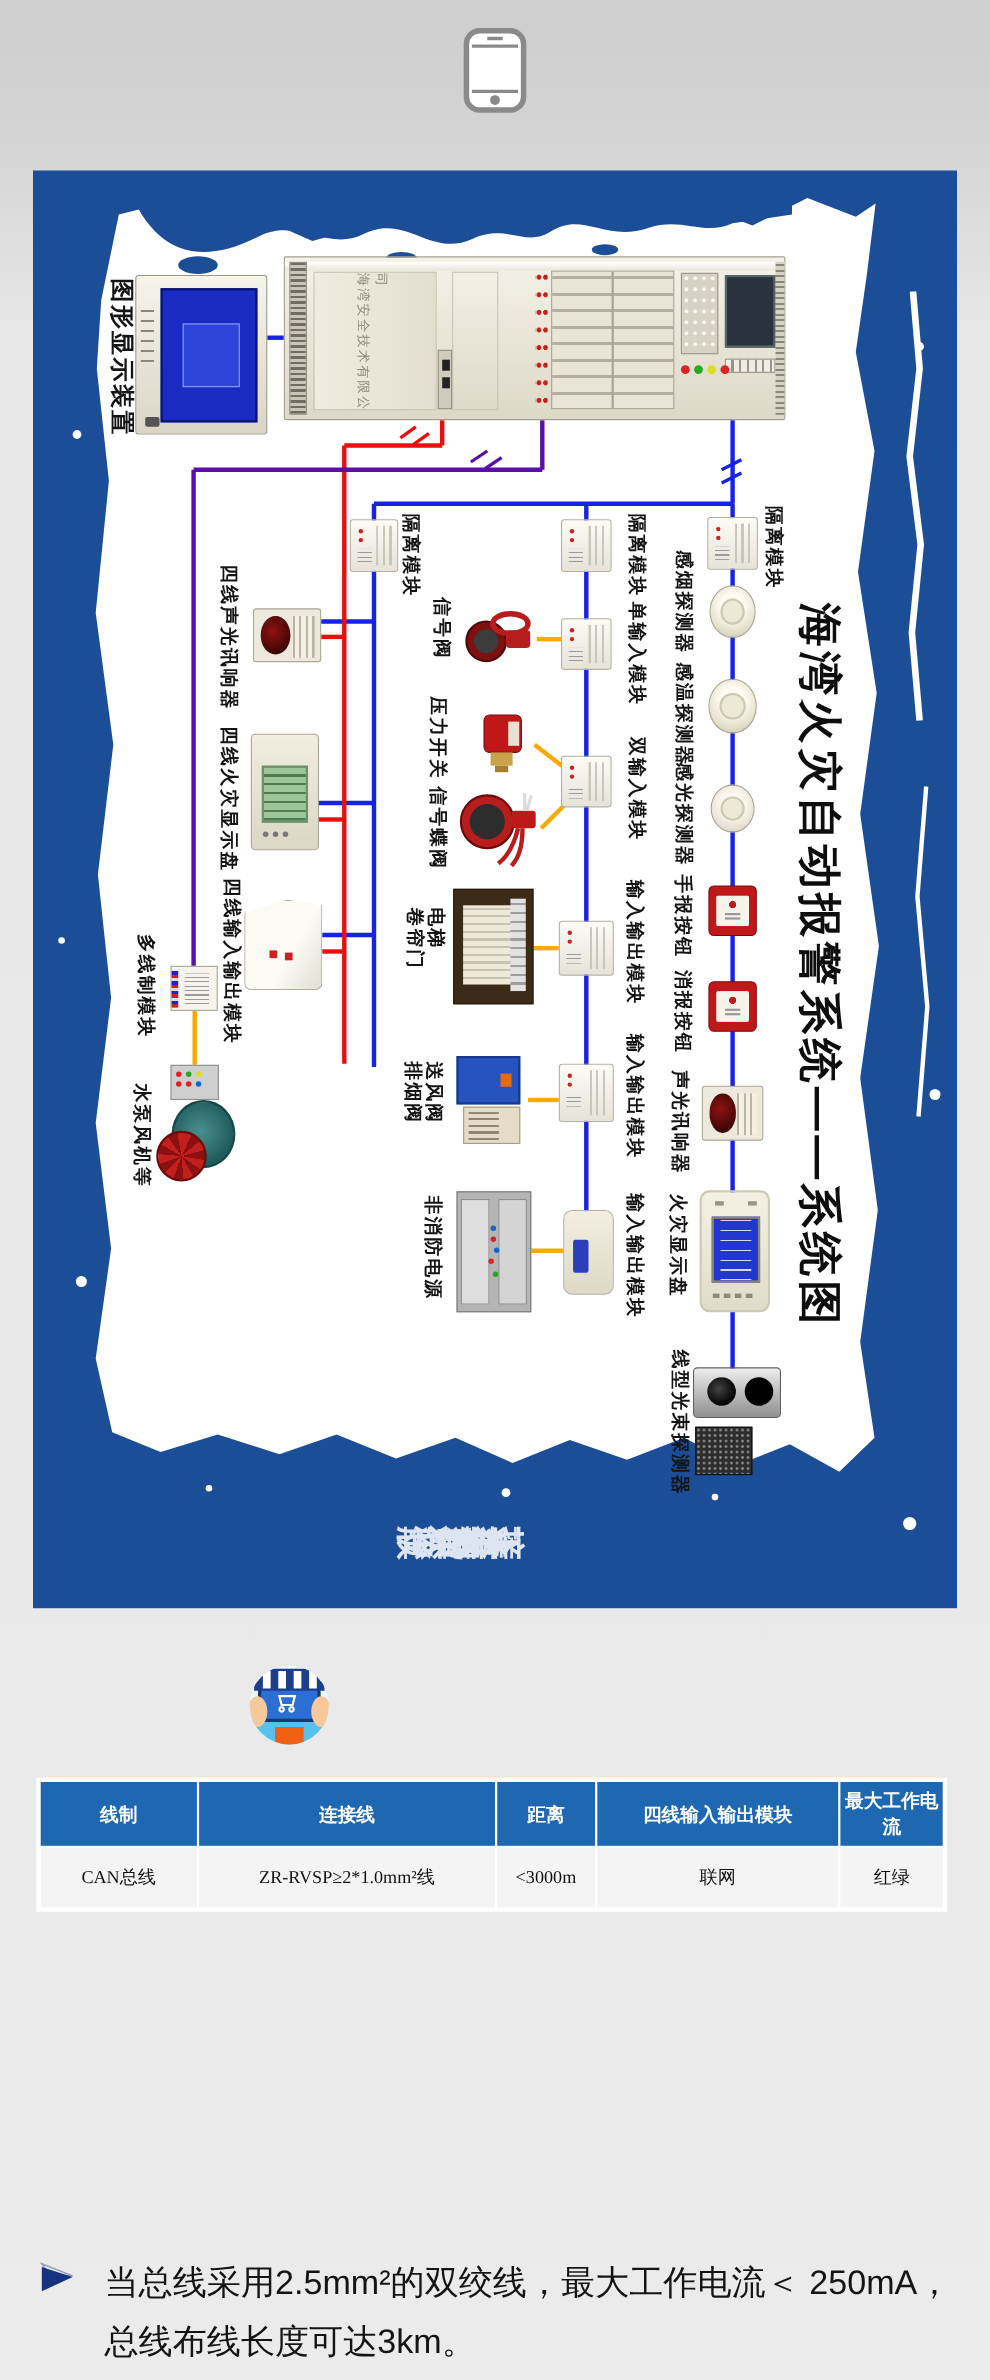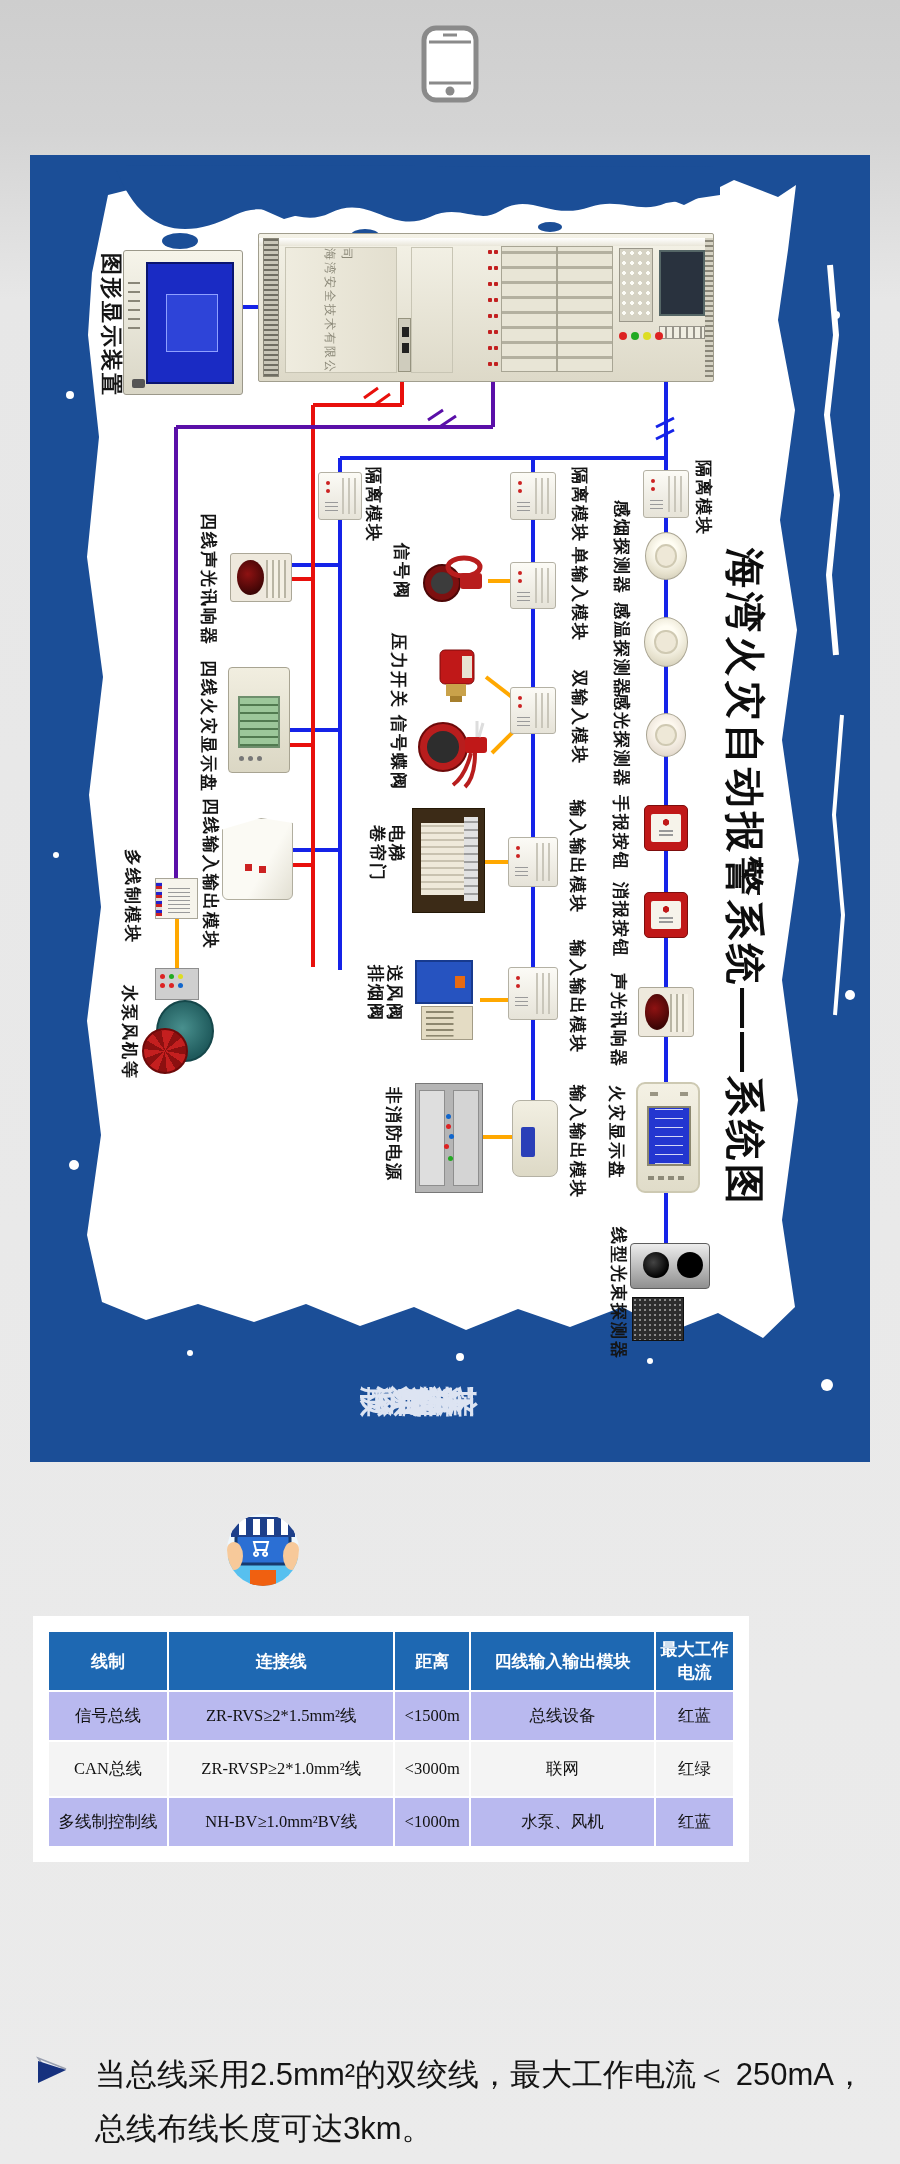--- a/index.html
+++ b/index.html
@@ -101,21 +101,21 @@
   .power .dr{right:3px;top:6px;width:26px;height:96px;background:#d4d4d4;border:1px solid #8e8e8e;}
   .power .w{left:30px;top:30px;width:5px;height:5px;border-radius:50%;background:#16c;box-shadow:0 10px 0 #d22,3px 20px 0 #16c,-2px 30px 0 #d22,2px 42px 0 #2a2;}
   
   .beamu{background:linear-gradient(#ededed,#8f8f8f);border:1px solid #5e5e5e;border-radius:4px;}
   .beamu i{left:12px;top:8px;width:26px;height:26px;border-radius:50%;background:radial-gradient(circle at 40% 40%,#444,#000 70%);box-shadow:34px 0 0 #000;}
   .beamr{background:#2d2d2d radial-gradient(circle 1px at 2px 2px,#8a8a8a 1px,transparent 1.4px);background-size:5px 5px;border:1px solid #111;}
   
   .sec{position:absolute;left:0;top:1500px;width:900px;height:100px;}
   .sec h2{position:absolute;left:330px;top:16px;margin:0;font-size:38px;font-weight:700;color:#151515;letter-spacing:1px;}
   
-  .twrap{position:absolute;left:33px;top:1616px;width:716px;background:#fff;padding:14px;box-sizing:border-box;}
+  .twrap{position:absolute;left:33px;top:1616px;width:828px;background:#fff;padding:2px;box-sizing:border-box;}
   table.spec{width:100%;border-collapse:collapse;table-layout:fixed;}
   table.spec th{background:#1e68b2;color:#fff;font-size:17px;font-weight:700;padding:6px 2px;border:2px solid #fff;height:38px;}
   table.spec td{font-family:"Liberation Serif","DejaVu Serif",serif;font-size:16.5px;color:#111;text-align:center;
                 border:2px solid #fff;padding:4px 2px;height:40px;}
   tr.lav td{background:#b9b9ef;}
   tr.wht td{background:#f4f4f4;}
   td .l2{display:block;line-height:1.35;text-align:left;padding-left:8px;}
   
   .note{position:absolute;left:0;top:2040px;width:900px;}
   .note p{position:absolute;left:95px;top:8px;width:770px;margin:0;font-size:31px;line-height:54px;color:#141414;font-weight:500;}
@@ -418,41 +418,27 @@
       <thead>
         <tr>
           <th>线制</th>
           <th>连接线</th>
           <th>距离</th>
           <th>四线输入输出模块</th>
           <th>最大工作电流</th>
         </tr>
       </thead>
       <tbody>
-        <tr class="lav">
-          <td>信号总线</td>
-            <td>ZR-RVS≥2*1.5mm²线</td>
-          <td>&lt;1500m</td>
-            <td>总线设备</td>
-            <td>红蓝</td>
-        </tr>
         <tr class="wht" style="height:56px;">
           <td>CAN总线</td>
             <td>ZR-RVSP≥2*1.0mm²线</td>
           <td>&lt;3000m</td>
             <td>联网</td>
             <td>红绿</td>
         </tr>
-        <tr class="lav">
-          <td>多线制控制线</td>
-            <td>NH-BV≥1.0mm²BV线</td>
-          <td>&lt;1000m</td>
-            <td>水泵、风机</td>
-            <td>红蓝</td>
-        </tr>
       </tbody>
     </table>
   </div>
 
   <div class="note">
     <svg style="position:absolute;left:36px;top:16px;" width="34" height="30" viewBox="0 0 34 30">
       <polygon points="2,2 30,13 10,13" fill="#eef0f6" stroke="#9aa0b0" stroke-width="1.5"></polygon>
       <polygon points="2,5 30,14 2,27" fill="#16317e"></polygon>
     </svg>
     <p>当总线采用2.5mm²的双绞线，最大工作电流＜ 250mA，总线布线长度可达3km。</p>

